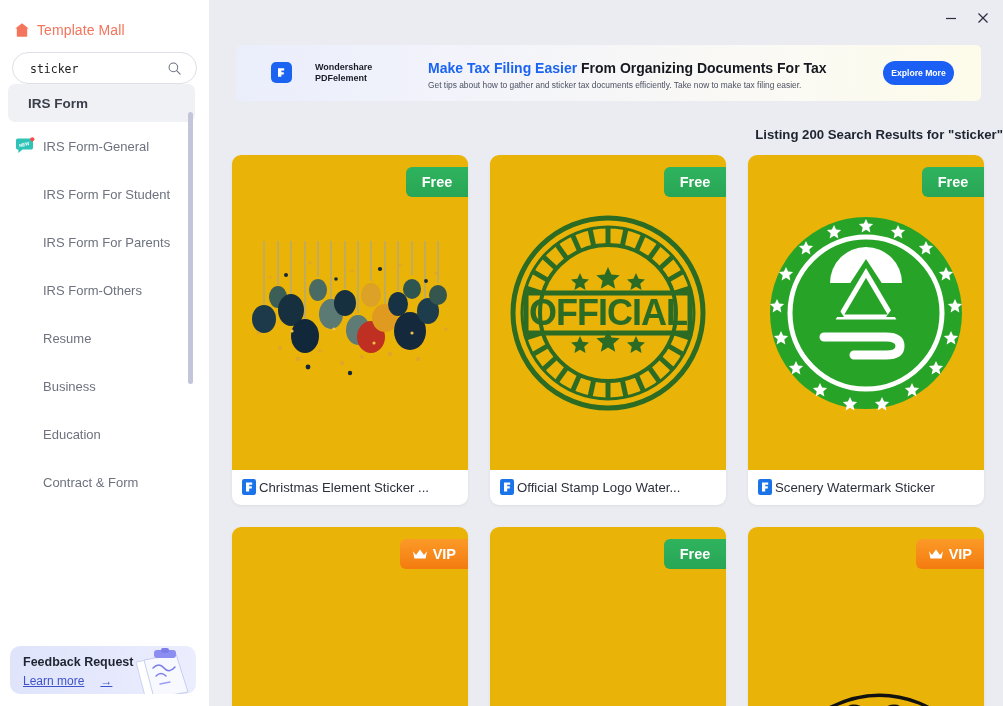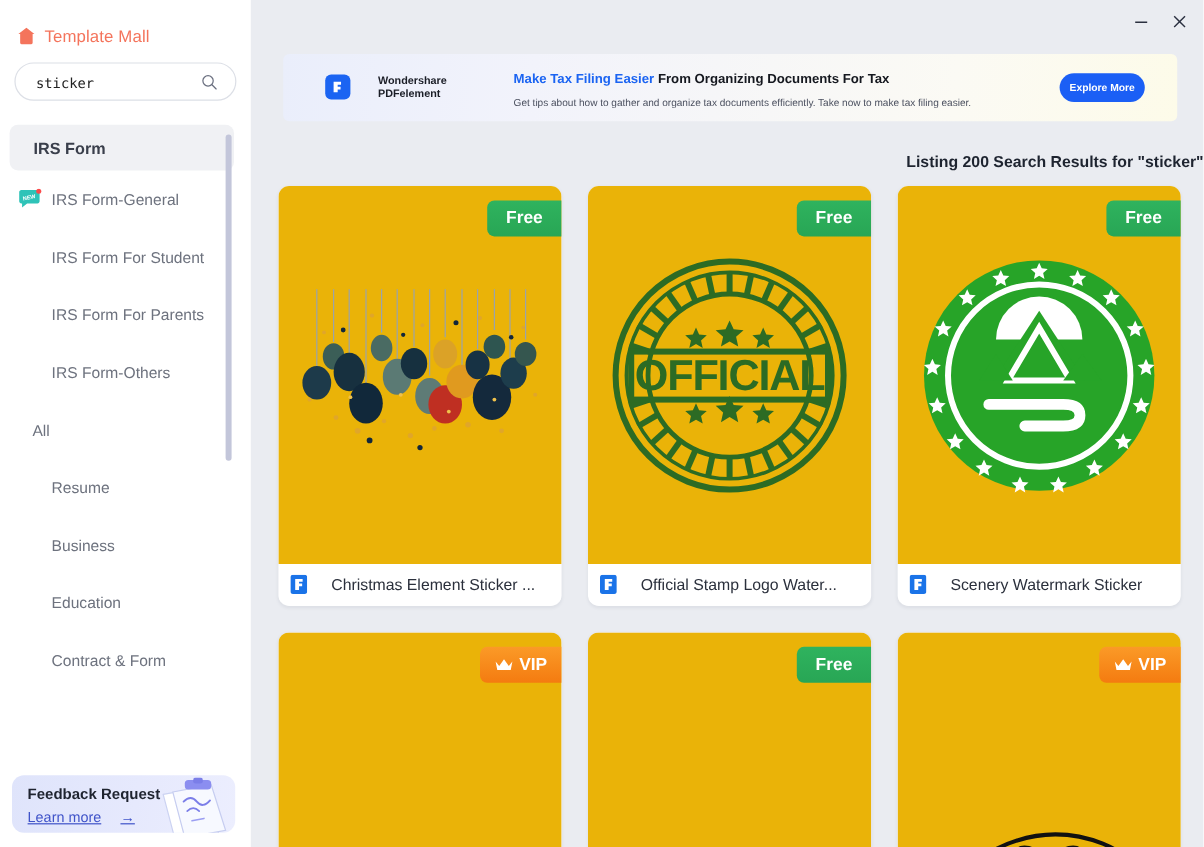--- a/index.html
+++ b/index.html
@@ -38,21 +38,21 @@
     display: flex; align-items: flex-end;
   }
   .search-input {
     border: 0; outline: 0; background: transparent;
     font-family: "DejaVu Sans Mono", "Liberation Mono", monospace;
     font-size: 11.5px; color: #222;
     padding-left: 17px; width: 140px; height: 28px;
   }
   .search-icon { position: absolute; right: 14px; top: 8px; width: 15px; height: 15px; }
 
-  .nav { margin-top: 20px; position: relative; }
+  .nav { margin-top: 0; position: relative; }
   .nav-active {
     position: relative;
     margin: 0 14px 0 8px;
     height: 38px;
     background: #f0f1f4;
     border-radius: 7px;
     display: flex; align-items: center;
     padding-left: 20px;
   }
   .nav-active .lbl { font-size: 13.5px; font-weight: bold; color: #3a3f4b; }
@@ -115,21 +115,21 @@
     position: absolute; left: 27px; top: 45px;
     width: 745px; height: 56px;
     border-radius: 5px;
     background: linear-gradient(95deg,#eaeefb 0%, #f2f3fb 28%, #fbfaf4 75%, #fdfbe9 100%);
     overflow: hidden;
   }
   .bn-logo { position: absolute; left: 35px; top: 17px; display: flex; align-items: center; gap: 23px; }
   .bn-logo-mark { width: 21px; height: 21px; border-radius: 5px; background: #1b64f2; display:flex; align-items:center; justify-content:center; }
   .bn-logo-txt { line-height: 1.12; }
   .bn-logo-txt div { font-size: 9px; font-weight: bold; color: #1a1d26; }
-  .bn-head { position: absolute; left: 192px; top: 15px; font-size: 11px; font-weight: bold; color: #15181f; white-space: nowrap; }
+  .bn-head { position: absolute; left: 192px; top: 15px; font-size: 14px; font-weight: bold; color: #15181f; white-space: nowrap; }
   .bn-head .hl { color: #1b64f2; }
   .bn-sub { position: absolute; left: 192px; top: 35px; font-size: 8.4px; color: #4c5160; white-space: nowrap; }
   .bn-btn {
     position: absolute; right: 27px; top: 16px;
     width: 71px; height: 24px;
     background: #1b5ff5; color: #fff;
     border-radius: 13px; border: 0;
     font-size: 8.6px; font-weight: bold;
     font-family: Liberation Sans, sans-serif;
   }
@@ -169,21 +169,21 @@
     color: #fff; font-size: 14.5px; font-weight: bold;
     padding: 0 12px;
     z-index: 5;
   }
   .badge.free { background: linear-gradient(180deg,#2fb35e 0%, #28a655 100%); }
   .badge.vip  { background: linear-gradient(180deg,#fb9a27 0%, #f47b10 100%); }
   .crown { width: 16px; height: 12px; }
   .card-foot {
     position: absolute; left: 0; bottom: 0;
     width: 236px; height: 36px;
-    display: flex; align-items: center; gap: 20px;
+    display: flex; align-items: center; gap: 3px;
     padding: 0 10px;
   }
   .pdf-ico { width: 14px; height: 16px; flex: 0 0 14px; }
   .card-title {
     font-size: 13.2px; color: #2b303c;
     white-space: nowrap; overflow: hidden; text-overflow: ellipsis;
   }
 </style>
 </head>
 <body>
@@ -224,23 +224,20 @@
       </div>
 
       <div class="nav-item">
         <span class="lbl">IRS Form For Student</span>
       </div>
       <div class="nav-item">
         <span class="lbl">IRS Form For Parents</span>
       </div>
       <div class="nav-item">
         <span class="lbl">IRS Form-Others</span>
-      </div>
-      <div class="nav-item group">
-        <span class="lbl">All</span>
       </div>
       <div class="nav-item">
         <span class="lbl">Resume</span>
       </div>
       <div class="nav-item">
         <span class="lbl">Business</span>
       </div>
       <div class="nav-item">
         <span class="lbl">Education</span>
       </div>
@@ -293,21 +290,21 @@
           </svg>
         </span>
         <span class="bn-logo-txt">
           <div>Wondershare</div>
           <div>PDFelement</div>
         </span>
       </div>
       <div class="bn-head">
         <span class="hl">Make Tax Filing Easier</span><span> From Organizing Documents For Tax</span>
       </div>
-      <div class="bn-sub">Get tips about how to gather and organize tax documents efficiently.  Take now to make tax filing easier.</div>
+      <div class="bn-sub">Get tips about how to gather and sticker tax documents efficiently.  Take now to make tax filing easier.</div>
       <button class="bn-btn">Explore More</button>
     </div>
 
     <div class="results-title">Listing 200 Search Results for "sticker"</div>
 
     <div class="grid">
 
       <div class="card">
         <div class="badge free">
           <span>Free</span>

